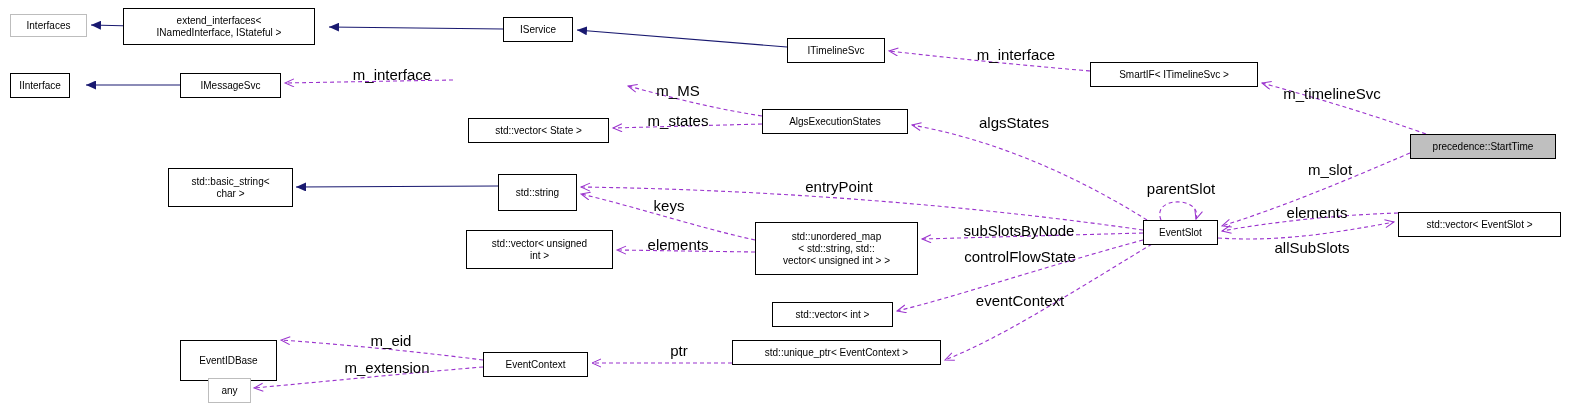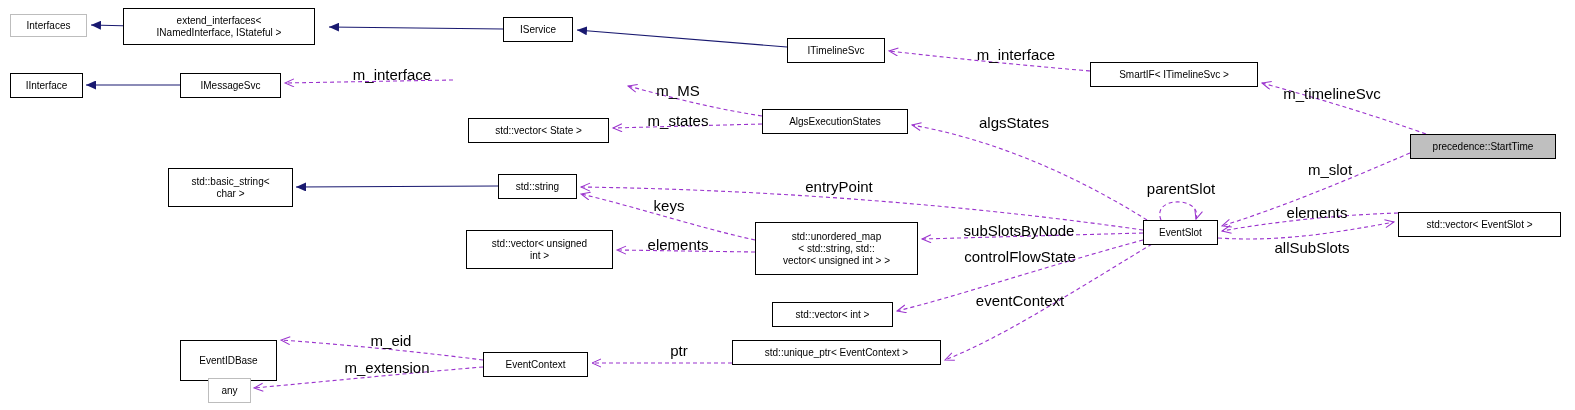--- a/index.html
+++ b/index.html
@@ -57,28 +57,28 @@
     <path class="use" d="M483,367 C410,373 330,381 254,388" marker-end="url(#arrow-use)"></path>
     <path class="use" d="M732,363 L592,363" marker-end="url(#arrow-use)"></path>
   </svg>
 
   <div class="node ext" style="left:10px;top:14px;width:77px;height:23px">Interfaces</div>
   <div class="node" style="left:123px;top:8px;width:192px;height:37px">extend_interfaces&lt;
 INamedInterface, IStateful &gt;</div>
   <div class="node" style="left:503px;top:17px;width:70px;height:25px">IService</div>
   <div class="node" style="left:787px;top:38px;width:98px;height:25px">ITimelineSvc</div>
   <div class="node" style="left:1090px;top:62px;width:168px;height:25px">SmartIF&lt; ITimelineSvc &gt;</div>
-  <div class="node" style="left:10px;top:73px;width:73px;height:25px">IInterface</div>
+  <div class="node" style="left:10px;top:73px;width:60px;height:25px">IInterface</div>
   <div class="node" style="left:180px;top:73px;width:101px;height:25px">IMessageSvc</div>
   <div class="node" style="left:468px;top:118px;width:141px;height:25px">std::vector&lt; State &gt;</div>
   <div class="node" style="left:762px;top:109px;width:146px;height:25px">AlgsExecutionStates</div>
   <div class="node hl" style="left:1410px;top:134px;width:146px;height:25px">precedence::StartTime</div>
   <div class="node" style="left:168px;top:168px;width:125px;height:39px">std::basic_string&lt;
 char &gt;</div>
-  <div class="node" style="left:498px;top:174px;width:79px;height:25px">std::string</div>
+  <div class="node" style="left:498px;top:174px;width:79px;height:37px">std::string</div>
   <div class="node" style="left:1143px;top:220px;width:75px;height:25px">EventSlot</div>
   <div class="node" style="left:1398px;top:212px;width:163px;height:25px">std::vector&lt; EventSlot &gt;</div>
   <div class="node" style="left:466px;top:230px;width:147px;height:39px">std::vector&lt; unsigned
 int &gt;</div>
   <div class="node" style="left:755px;top:222px;width:163px;height:53px">std::unordered_map
 &lt; std::string, std::
 vector&lt; unsigned int &gt; &gt;</div>
   <div class="node" style="left:772px;top:302px;width:121px;height:25px">std::vector&lt; int &gt;</div>
   <div class="node" style="left:180px;top:340px;width:97px;height:41px">EventIDBase</div>
   <div class="node" style="left:483px;top:352px;width:105px;height:25px">EventContext</div>

